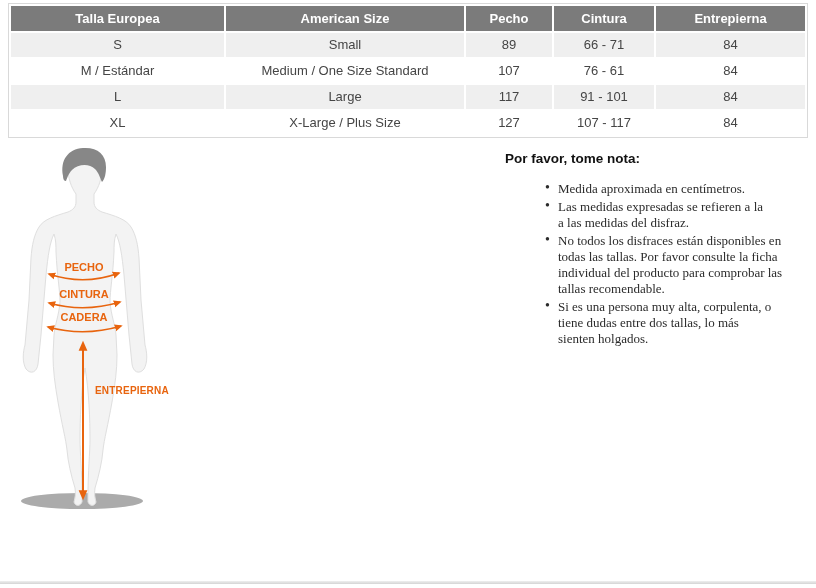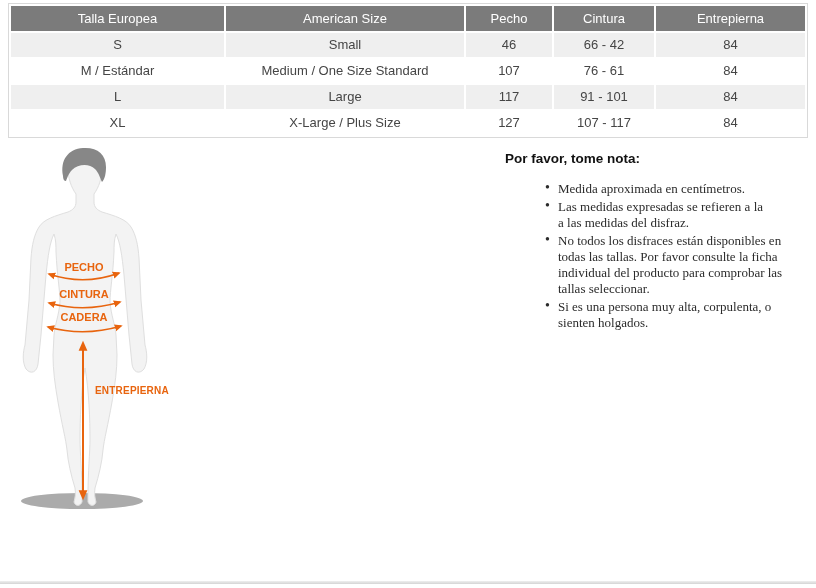--- a/index.html
+++ b/index.html
@@ -2,21 +2,21 @@
 <html><head>
 <meta charset="utf-8">
 <style>
   html,body{margin:0;padding:0;background:#fff;}
   .sheet{position:relative;width:816px;height:588px;background:#ffffff;overflow:hidden;
          font-family:"Liberation Sans",sans-serif;}
 
   
   table.size{position:absolute;left:8px;top:3px;border-collapse:separate;border-spacing:2px;
              border:1px solid #d9d9d9;background:#fff;}
-  table.size th{background:#7b7b7b;color:#fff;font-size:13px;font-weight:normal;
+  table.size th{background:#7b7b7b;color:#fff;font-size:13px;font-weight:bold;
                 text-align:center;padding:5px 4px;line-height:15px;}
   table.size td{font-size:13px;color:#454545;text-align:center;padding:4px 4px;line-height:16px;}
   tr.row-odd td{background:#efefef;}
   tr.row-even td{background:#ffffff;text-align:center;}
 
   
   .figure{position:absolute;left:0;top:140px;}
   .mlabel{font-family:"Liberation Sans",sans-serif;font-weight:bold;font-size:11px;fill:#e8640e;}
   .mlabel-sm{font-family:"Liberation Sans",sans-serif;font-weight:bold;font-size:10px;fill:#e8640e;letter-spacing:.2px;}
   .arc{fill:none;stroke:#e8640e;stroke-width:1.6;}
@@ -52,22 +52,22 @@
         <th>American Size</th>
         <th>Pecho</th>
         <th>Cintura</th>
         <th>Entrepierna</th>
       </tr>
     </thead>
     <tbody>
       <tr class="row-odd">
         <td>S</td>
         <td>Small</td>
-        <td>46</td>
-        <td>66 - 42</td>
+        <td>89</td>
+        <td>66 - 71</td>
         <td>84</td>
       </tr>
       <tr class="row-even">
         <td>M / Estándar</td>
         <td>Medium / One Size Standard</td>
         <td>107</td>
         <td>76 - 61</td>
         <td>84</td>
       </tr>
       <tr class="row-odd">
@@ -138,24 +138,25 @@
         <div>Medida aproximada en centímetros.</div>
       </li>
       <li>
         <div>Las medidas expresadas se refieren a la</div>
         <div>a las medidas del disfraz.</div>
       </li>
       <li>
         <div>No todos los disfraces están disponibles en</div>
         <div>todas las tallas. Por favor consulte la ficha</div>
         <div>individual del producto para comprobar las</div>
-        <div>tallas seleccionar.</div>
+        <div>tallas recomendable.</div>
       </li>
       <li>
         <div>Si es una persona muy alta, corpulenta, o</div>
+        <div>tiene dudas entre dos tallas, lo más</div>
         <div>sienten holgados.</div>
       </li>
     </ul>
   </div>
 
   <div class="divider"></div>
 
 </div>
 
 </body></html>

